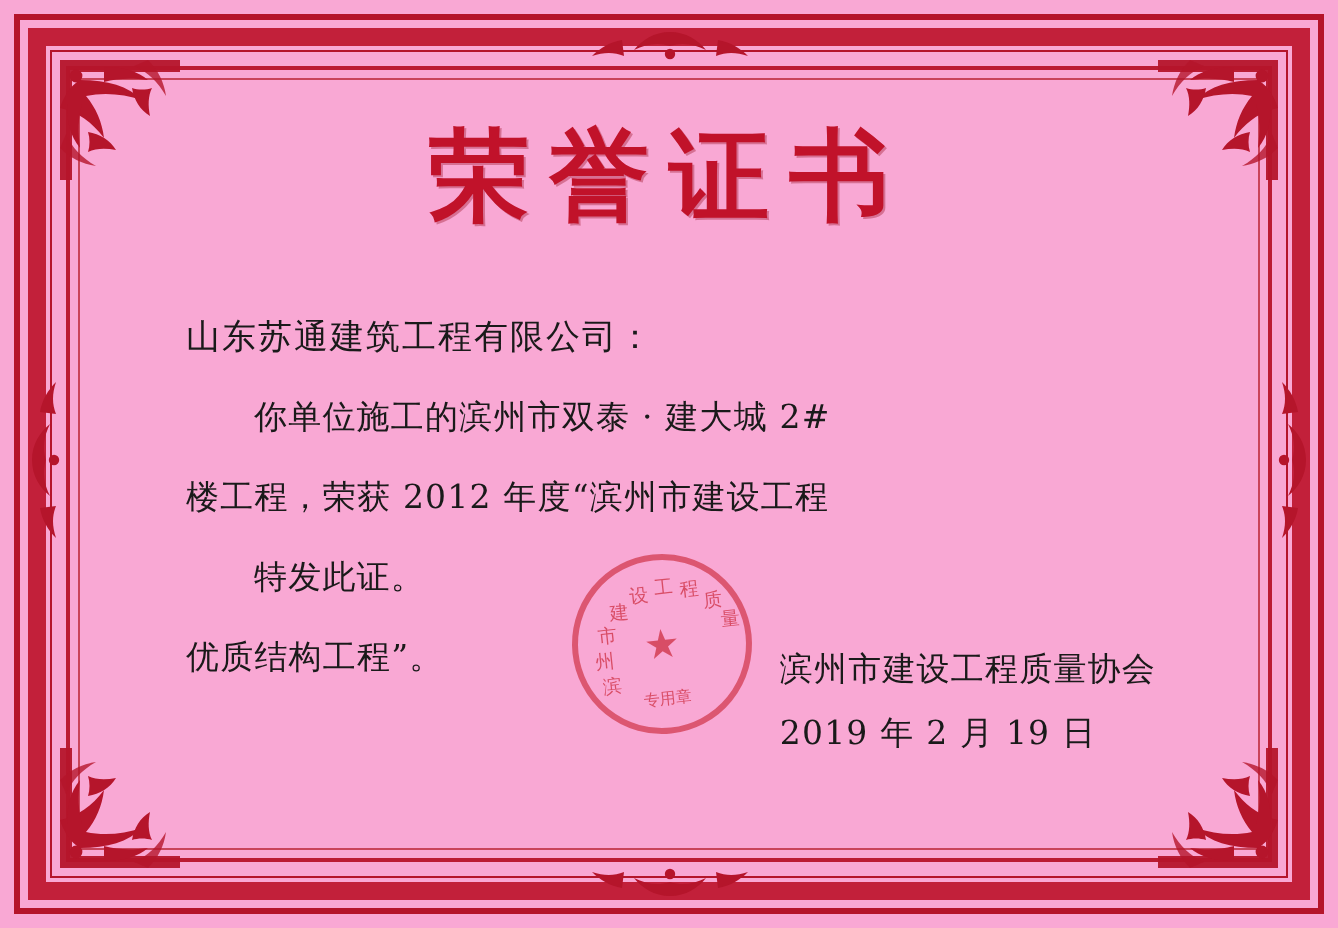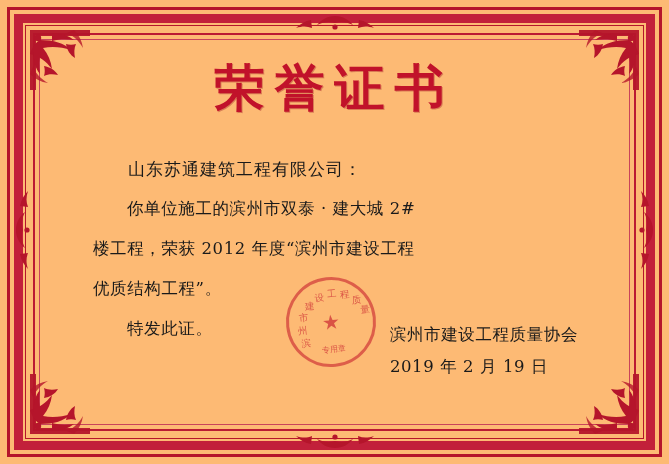--- a/index.html
+++ b/index.html
@@ -4,21 +4,21 @@
 <style>
   html, body {
     margin: 0;
     padding: 0;
     background: #ffffff;
   }
   #certificate {
     position: relative;
     width: 669px;
     height: 464px;
-    background: #fdba74;
+    background: #f9a8d4;
     overflow: hidden;
     font-family: "DejaVu Sans", sans-serif;
   }
 
   
   .border-outer {
     position: absolute;
     left: 7px; top: 7px; right: 7px; bottom: 7px;
     border: 3px solid #b5152b;
     box-sizing: border-box;
@@ -94,21 +94,20 @@
     margin-top: 28px;
     padding: 0 42px 0 48px;
     color: #1a1a1a;
     font-family: "DejaVu Serif", serif;
     font-size: 16.5px;
     line-height: 38px;
   }
   .recipient {
     font-size: 17px;
     letter-spacing: 1px;
-    margin-left: 35px;
   }
   .para {
     margin-top: 2px;
     text-align: justify;
     letter-spacing: 0.6px;
   }
   .indent { padding-left: 34px; }
 
   .signature-block {
     position: absolute;
@@ -281,22 +280,22 @@
   </div>
 
   <div class="content">
 
     <div class="cert-title">荣誉证书</div>
 
     <div class="body-text">
       <div class="recipient">山东苏通建筑工程有限公司：</div>
       <div class="para indent">你单位施工的滨州市双泰 · 建大城 2#</div>
       <div class="para">楼工程，荣获 2012 年度“滨州市建设工程</div>
+      <div class="para indent">特发此证。</div>
       <div class="para">优质结构工程”。</div>
-      <div class="para indent">特发此证。</div>
     </div>
 
     <div class="signature-block">
       <div>滨州市建设工程质量协会</div>
       <div>2019 年 2 月 19 日</div>
     </div>
 
     <div class="seal">
       <div class="seal-text">
         <span style="transform: rotate(-112deg) translate(0,-34px) rotate(112deg);">滨</span>

